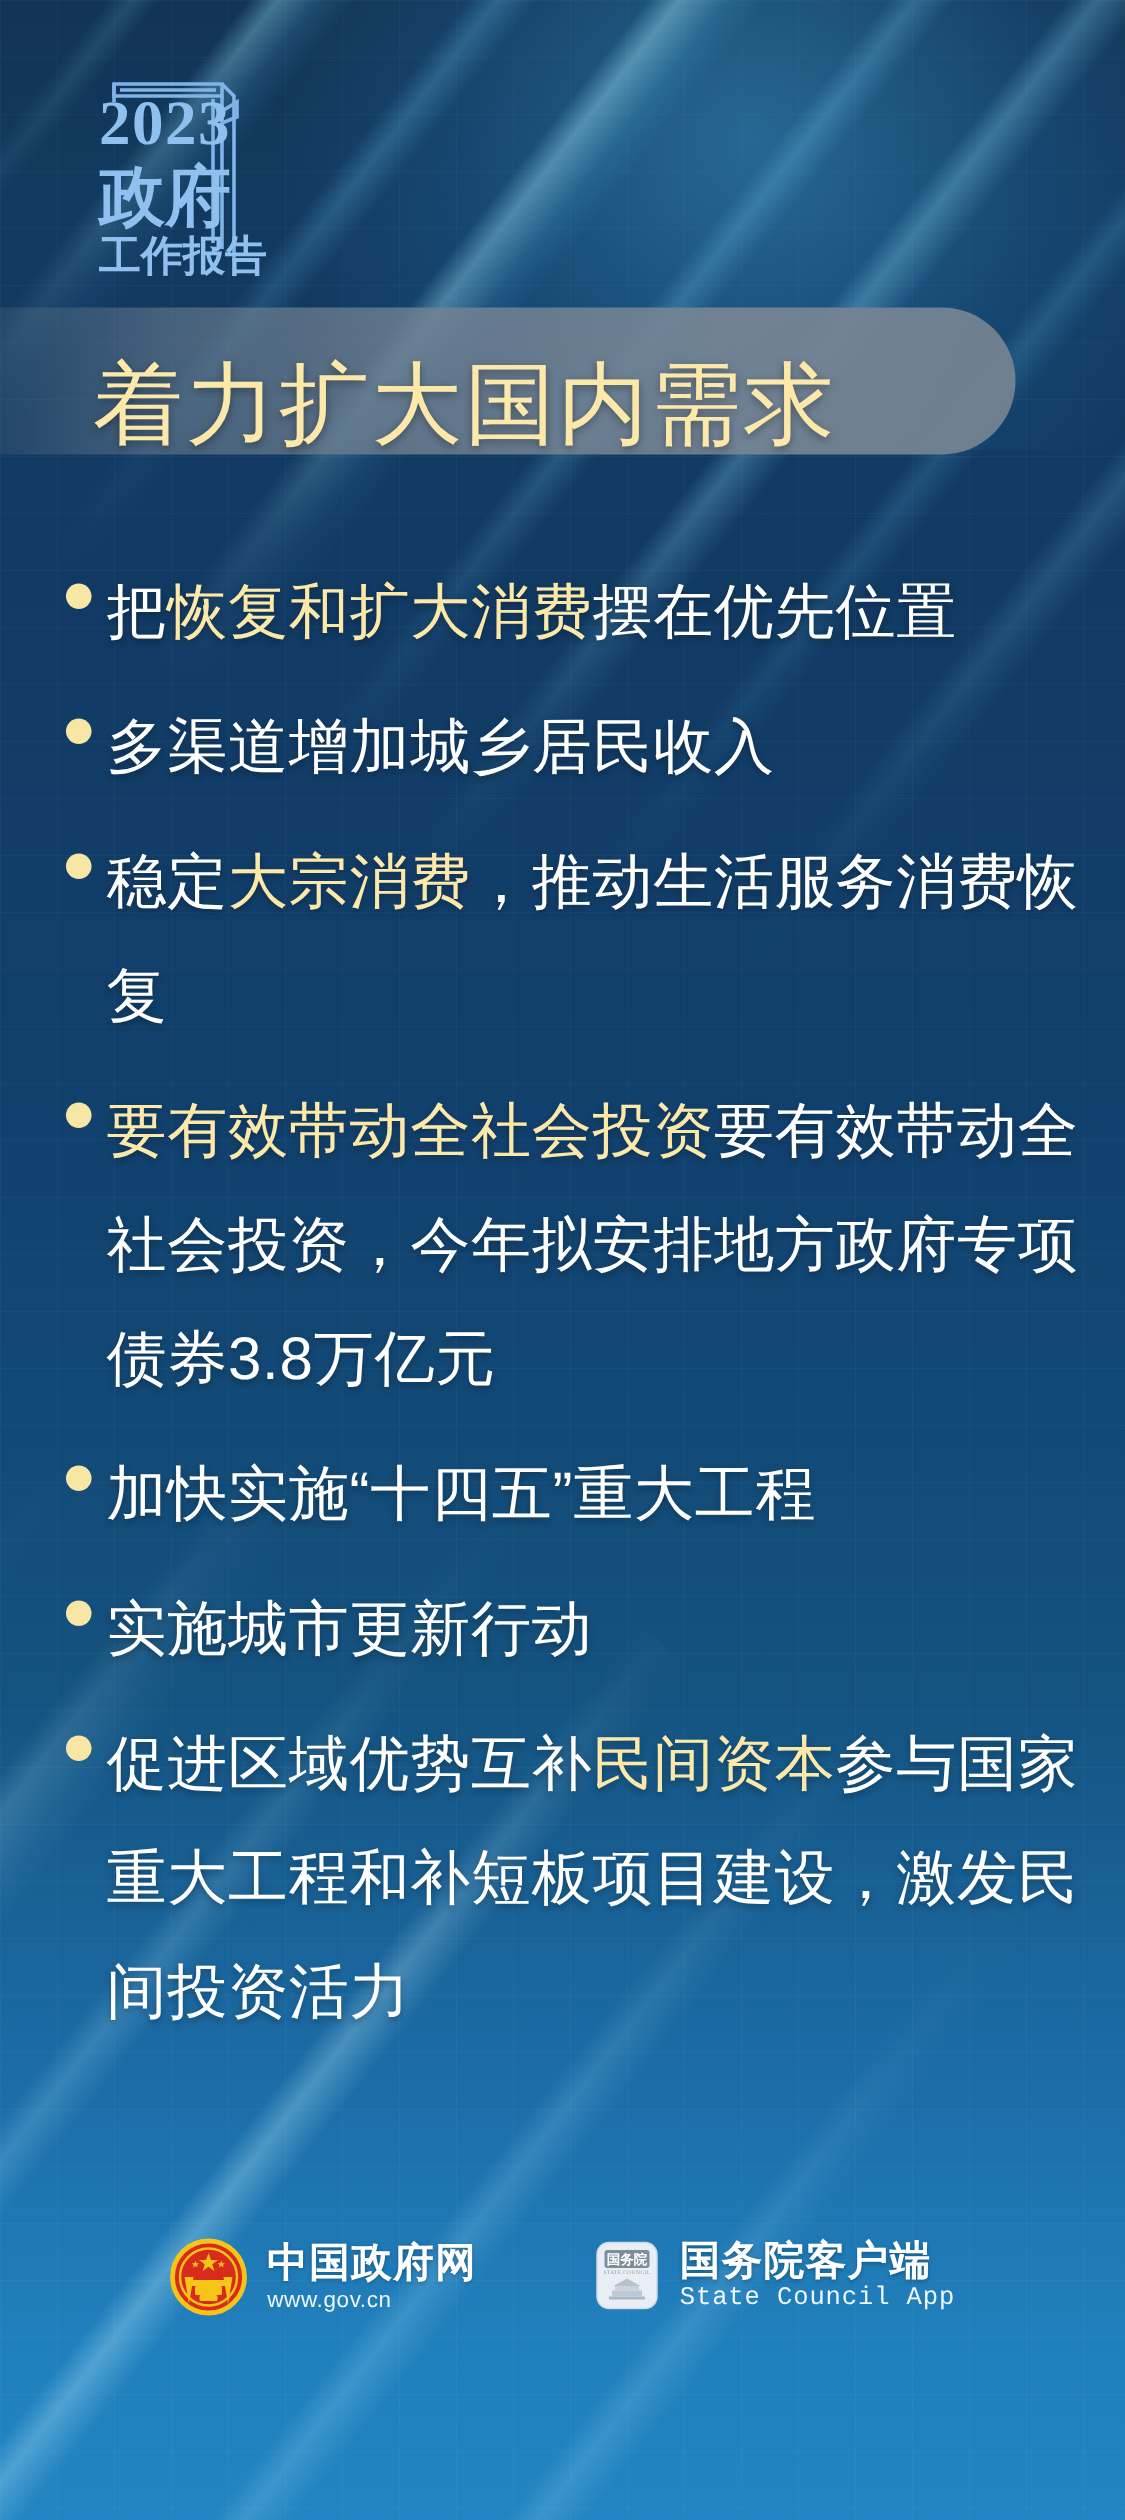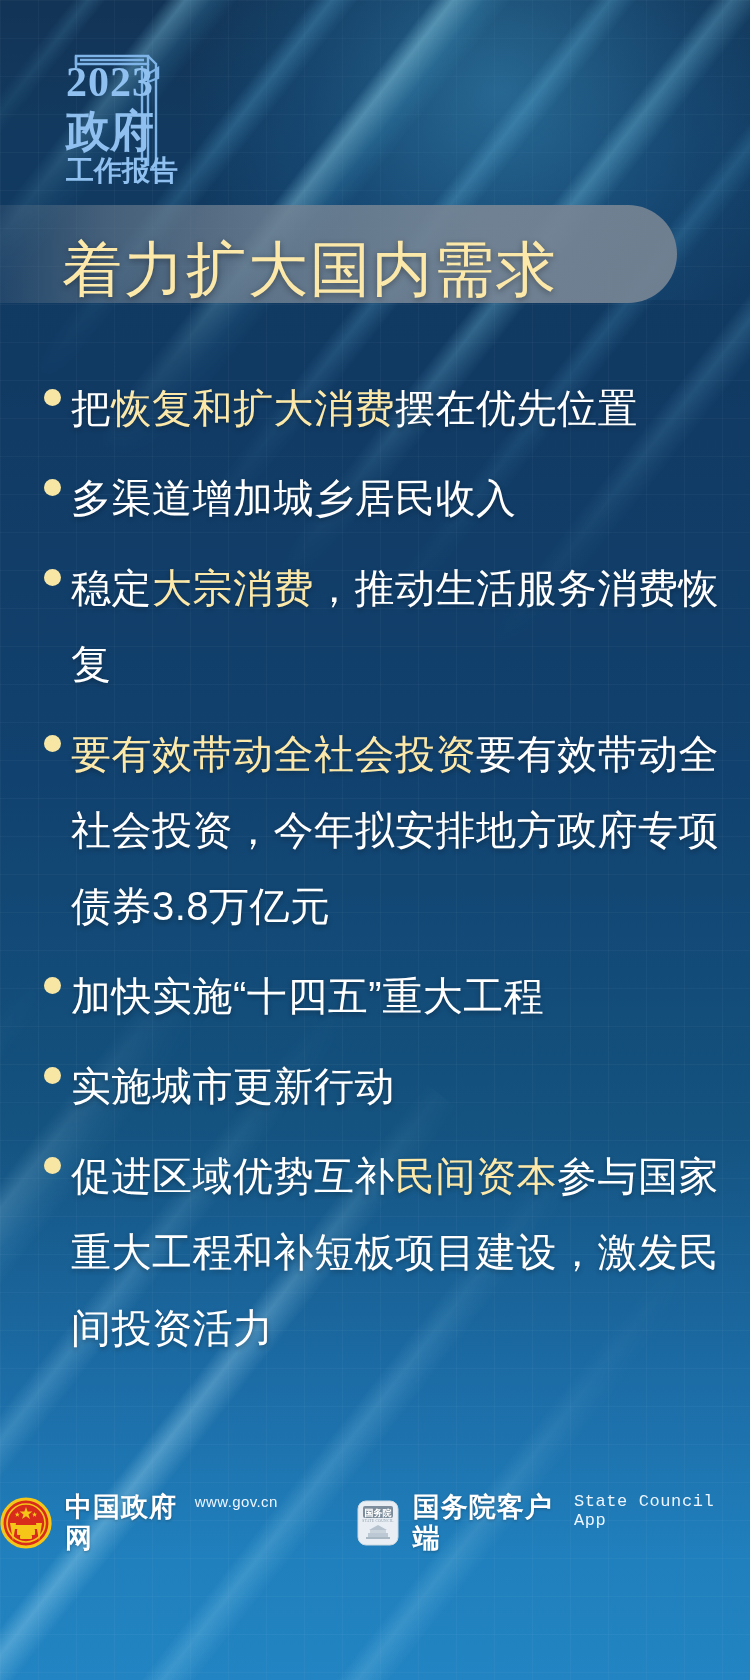--- a/index.html
+++ b/index.html
@@ -147,21 +147,21 @@
   
   .footer{
     position:absolute; left:0; top:1492px;
     width:750px; height:80px;
     display:flex;
     justify-content:center;
     align-items:flex-start;
     gap:78px;
   }
   .brand{ display:flex; align-items:center; gap:13px; }
-  .brand-marks{ display:flex; flex-direction:row; justify-content:center; }
+  .brand-marks{ display:flex; flex-direction:column; justify-content:center; }
   .brand-cn{
     font-size:27px; font-weight:bold; color:#ffffff;
     letter-spacing:1px; line-height:31px;
     text-shadow:0 1px 3px rgba(0,0,0,.28);
   }
   .brand-en{
     font-size:15px; color:#eef6ff; line-height:19px;
     letter-spacing:.4px;
   }
   .brand-en.serif{

